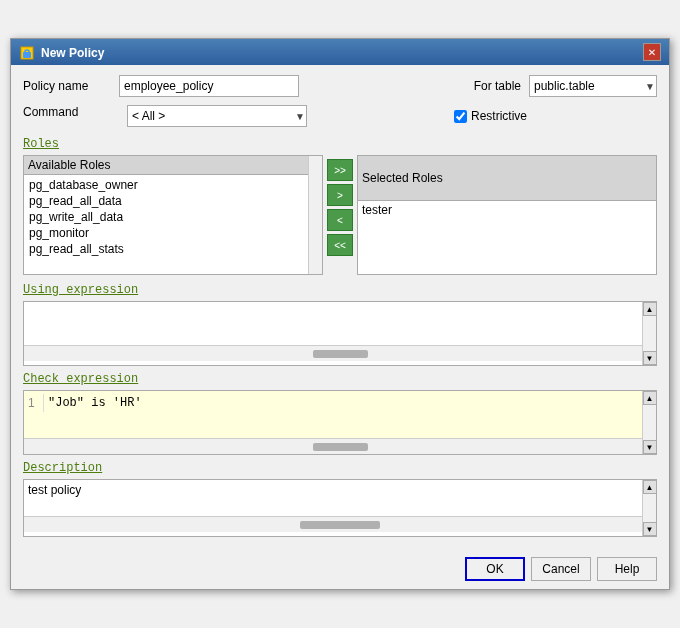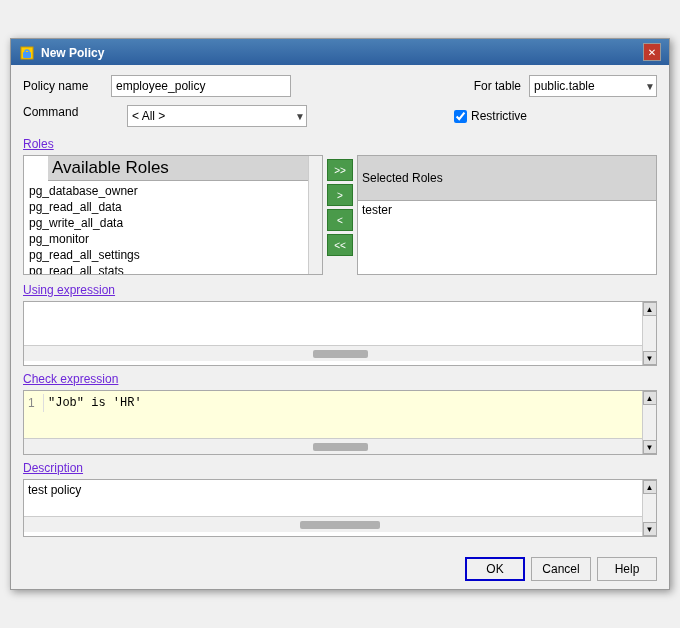--- a/index.html
+++ b/index.html
@@ -113,46 +113,46 @@
       display: flex;
       align-items: center;
       gap: 4px;
     }
     .checkbox-wrapper input[type=checkbox] {
       width: 13px;
       height: 13px;
     }
     .section-label {
       font-size: 12px;
-      color: #6d28d9;
+      color: #4d7c0f;
       text-decoration: underline;
       margin-bottom: 4px;
+      font-family: Liberation Mono, monospace;
     }
     .roles-section {
       margin-bottom: 8px;
     }
     .roles-container {
       display: flex;
       gap: 4px;
       align-items: flex-start;
     }
     .roles-list {
       flex: 1;
       border: 1px solid #aaa;
       background: white;
       height: 120px;
       overflow: hidden;
       position: relative;
     }
     .roles-list-header {
       background: #d4d4d4;
       padding: 2px 4px;
-      font-size: 17px;
+      font-size: 12px;
       border-bottom: 1px solid #aaa;
-      margin-left: 24px;
     }
     .roles-list-content {
       overflow-y: auto;
       height: calc(100% - 22px);
       padding: 2px;
     }
     .roles-list-item {
       padding: 1px 3px;
       font-size: 12px;
       cursor: pointer;
@@ -332,21 +332,21 @@
       <span class="title-text">New Policy</span>
     </div>
     <div class="close-btn">✕</div>
   </div>
 
   <div class="dialog-body">
 
     <div class="first-row" style="justify-content: space-between; margin-bottom:8px;">
       <div style="display:flex; align-items:center; gap:8px;">
         <span class="form-label">Policy name</span>
-        <input type="text" class="form-input form-input-wide" value="employee_policy" style="width: 180px;">
+        <input type="text" class="form-input form-input-wide" value="employee_policy" style="width: 180px; margin-left: 8px;">
       </div>
       <div style="display:flex; align-items:center; gap:8px;">
         <span class="form-label" style="min-width:auto;">For table</span>
         <div class="select-wrapper">
           <select class="form-select" style="width:128px;">
             <option>public.table</option>
           </select>
           <span class="select-arrow">▼</span>
         </div>
       </div>
@@ -372,21 +372,20 @@
       <div class="section-label">Roles</div>
       <div class="roles-container">
 
         <div class="roles-list">
           <div class="roles-list-header">Available Roles</div>
           <div class="roles-list-content" style="padding-right:14px;">
             <div class="roles-list-item">pg_database_owner</div>
             <div class="roles-list-item">pg_read_all_data</div>
             <div class="roles-list-item">pg_write_all_data</div>
             <div class="roles-list-item">pg_monitor</div>
-            <div class="roles-list-item">pg_read_all_settings</div>
             <div class="roles-list-item">pg_read_all_stats</div>
           </div>
           <div class="roles-list-scrollbar"></div>
         </div>
 
         <div class="roles-buttons">
           <button class="role-btn">&gt;&gt;</button>
           <button class="role-btn">&gt;</button>
           <button class="role-btn">&lt;</button>
           <button class="role-btn">&lt;&lt;</button>

